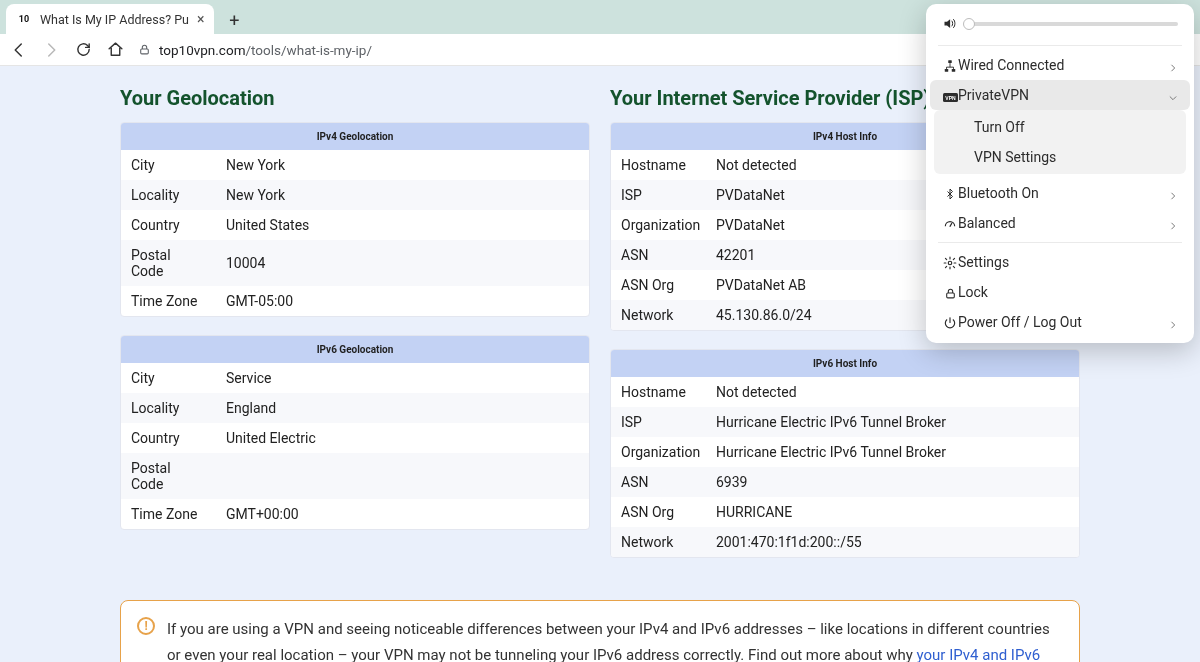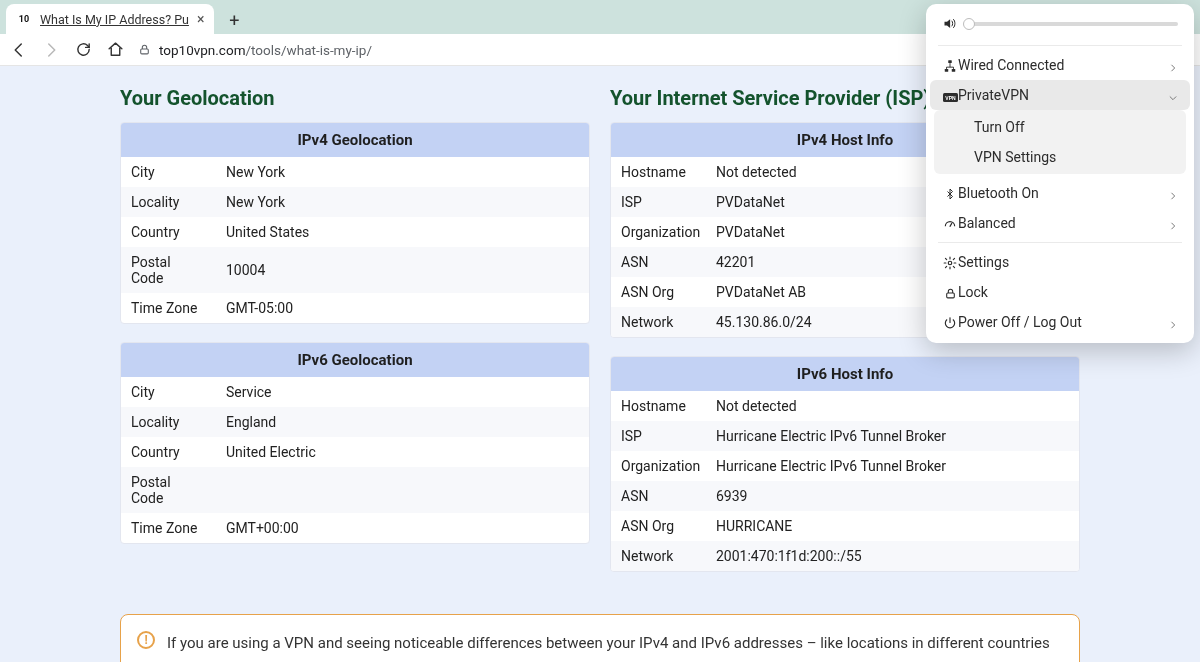--- a/index.html
+++ b/index.html
@@ -10,21 +10,21 @@
     font-size:14px; color:#222;
   }
 
   
   .browser-chrome { position:absolute; inset:0; }
   .tab-strip { height:34px; background:#cde2dd; display:flex; align-items:flex-end; padding-left:6px; }
   .tab { background:#fff; border-radius:8px 8px 0 0; height:30px; display:flex; align-items:center;
          padding:0 10px; gap:8px; min-width:200px; font-size:12.5px; color:#333; position:relative;}
   .tab .favicon { width:16px; height:16px; border-radius:2px; background:#fff;
                   display:flex; align-items:center; justify-content:center; font-size:9px; font-weight:700; color:#111;}
-  .tab .tab-title { flex:1; white-space:nowrap; overflow:hidden; text-overflow:ellipsis;text-decoration:underline; }
+  .tab .tab-title { flex:1; white-space:nowrap; overflow:hidden; text-overflow:ellipsis; }
   .tab .tab-close { color:#555; font-size:14px; line-height:1; cursor:pointer;}
   .new-tab { width:28px; height:28px; display:flex; align-items:center; justify-content:center;
              margin-left:6px; color:#333; font-size:18px; cursor:pointer; }
 
   .toolbar { height:32px; background:#fff; display:flex; align-items:center; padding:0 8px; gap:10px;
              border-bottom:1px solid #e5e5e5;}
   .toolbar .nav-btn { width:22px; height:22px; display:flex; align-items:center; justify-content:center;
                       color:#333; cursor:pointer; }
   .toolbar .nav-btn.disabled { color:#b8b8b8; cursor:default;}
   .addr-bar { flex:1; display:flex; align-items:center; gap:8px; height:24px; padding:0 6px 0 2px;
@@ -37,21 +37,21 @@
             display:flex; align-items:center; justify-content:center; }
 
   
   .viewport { position:absolute; top:66px; left:0; right:0; bottom:0; background:#eaf0fb; overflow:hidden;}
   .page { width:980px; margin:0 auto; padding:20px 10px; }
   .columns { display:flex; gap:20px; }
   .col { flex:1; }
   .col h2 { font-size:20px; font-weight:700; color:#14532d; margin-bottom:12px; }
 
   .panel { border:1px solid #e3e6ef; border-radius:4px; overflow:hidden; background:#fff; margin-bottom:18px;}
-  .panel-header { background:#c3d2f4; text-align:center; font-weight:700; font-size:15px;
+  .panel-header { background:#c3d2f4; text-align:center; font-weight:700; font-size:10px;
                   padding:8px 0; color:#1f1f1f;}
   .row { display:flex; align-items:center; font-size:14px; }
   .row:nth-child(even){ background:#f7f8fb; }
   .row .k { width:95px; padding:7px 10px; color:#222;}
   .row .v { flex:1; padding:7px 10px; color:#222;}
 
   
   .notice { margin-top:24px; border:1.5px solid #e7a24a; border-radius:8px; background:#fff;
             padding:16px 20px 16px 46px; color:#333; line-height:1.7; font-size:15px; position:relative;}
   .notice a { color:#2f5fd0; text-decoration:none; }

